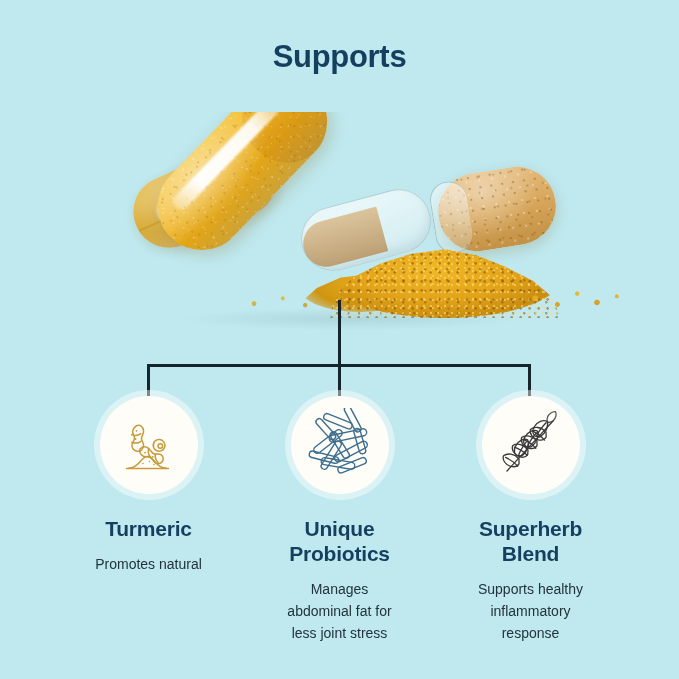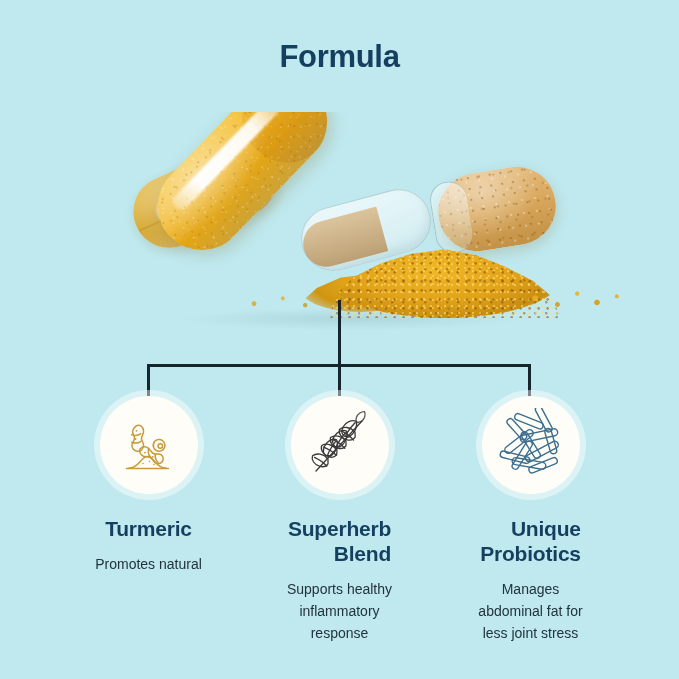--- a/index.html
+++ b/index.html
@@ -309,39 +309,39 @@
     box-shadow: 0 0 0 6px rgba(255,255,255,.45);
   }
   .badge svg { display: block; }
 
   .feature-title {
     margin-top: 22px;
     font-size: 21px;
     font-weight: 700;
     color: #153f5f;
     line-height: 25px;
-    text-align: right;
+    text-align: center;
     letter-spacing: -0.2px;
   }
   .feature-desc {
     margin-top: 12px;
     font-size: 14px;
     font-weight: 400;
     color: #22333c;
     line-height: 22px;
     text-align: center;
   }
 </style>
 </head>
 <body>
 
 <div class="infographic">
 
   <div class="title-block">
-    <div class="title-line">Formula</div>
+    <div class="title-line">Supports</div>
   </div>
 
   <div class="hero">
     <div class="hero-stage">
 
       <div class="soft-shadow"></div>
 
       <div class="capsule" id="cap-back">
         <div class="inner"></div>
         <div class="seam"></div>
@@ -408,71 +408,20 @@
             <circle cx="34.5" cy="50.5" r=".8" fill="#c79a3a" stroke="none"></circle>
             <circle cx="39" cy="53.5" r=".8" fill="#c79a3a" stroke="none"></circle>
           </svg>
         </span>
       </div>
       <div class="feature-title">
         <div>Turmeric</div>
       </div>
       <div class="feature-desc">
         <div>Promotes natural</div>
-      </div>
-    </div>
-
-    <div class="feature">
-      <div class="badge">
-        <span>
-          <svg width="72" height="72" viewBox="0 0 72 72" fill="none" stroke="#3a3a3a" stroke-width="1.3" stroke-linecap="round" stroke-linejoin="round">
-
-            <path d="M12 62 L58 12"></path>
-
-            <g>
-              <path d="M24 50c-4.5-5.5-11.5-6.2-15.5-3.2-1.4 3.8 1.8 9.2 7.4 10.6 4 1 7-.8 8.1-2.6z"></path>
-              <path d="M10.5 48.4c4 1.8 8.9 4.9 12.2 8.8"></path>
-            </g>
-            <g>
-              <path d="M27 47c5.6-4.6 7.8-11.8 5.6-16.2-3.8-1.8-9.8 1.2-12.2 6.6-1.7 3.9-.5 7.5 1.4 9.1z"></path>
-              <path d="M31.5 32.7c-3 4-6.4 9.2-8 13.8"></path>
-            </g>
-            <g>
-              <path d="M33 41c-4.2-5.8-11-7.2-15.2-4.5-1.7 3.7 1.1 9.3 6.6 11.2 3.9 1.3 7.1-.3 8.3-2z"></path>
-              <path d="M19.6 38.2c4.1 1.6 9.2 4.4 12.7 8.1"></path>
-            </g>
-            <g>
-              <path d="M36 38c5.8-4.3 8.4-11.4 6.4-15.9-3.7-2-9.9.7-12.6 6-1.9 3.8-.9 7.4 1.1 9.2z"></path>
-              <path d="M41.3 24c-3.2 3.8-6.9 8.8-8.7 13.3"></path>
-            </g>
-            <g>
-              <path d="M42 32c-4.6-5.5-11.5-6.4-15.5-3.4-1.4 3.8 1.8 9.2 7.4 10.7 4 1 7-.8 8.1-2.6z"></path>
-              <path d="M28.5 30.4c4 1.8 9 4.9 12.3 8.9"></path>
-            </g>
-            <g>
-              <path d="M45 28c6-4 8.9-11 7.1-15.6-3.6-2.2-10 .2-12.9 5.4-2.1 3.7-1.2 7.3.8 9.2z"></path>
-              <path d="M51 13.8c-3.3 3.6-7.3 8.4-9.3 12.8"></path>
-            </g>
-            <g>
-              <path d="M51 23c-4.8-5.3-11.7-5.8-15.6-2.6-1.2 3.9 2.2 9.1 7.8 10.4 4 .9 7-1 8-2.8z"></path>
-              <path d="M37.4 21.8c4 2 8.9 5.3 12.1 9.3"></path>
-            </g>
-
-            <path d="M58 12c3.4-3.4 3.7-7.4 2.4-9.4-2.9-.3-6.6 2.1-7.9 5.6-.9 2.5-.1 4.5 1.1 5.4z" opacity=".85"></path>
-          </svg>
-        </span>
-      </div>
-      <div class="feature-title">
-        <div>Superherb</div>
-        <div>Blend</div>
-      </div>
-      <div class="feature-desc">
-        <div>Supports healthy</div>
-        <div>inflammatory</div>
-        <div>response</div>
       </div>
     </div>
 
     <div class="feature">
       <div class="badge">
         <span>
           <svg width="74" height="74" viewBox="0 0 74 74" fill="none" stroke="#3d6e8e" stroke-width="1.4" stroke-linecap="round">
             <g stroke-linejoin="round">
               <rect x="8" y="30" width="34" height="7" rx="3.5" transform="rotate(-38 25 33.5)"></rect>
               <rect x="20" y="10" width="30" height="6.5" rx="3.2" transform="rotate(22 35 13)"></rect>
@@ -494,15 +443,66 @@
         <div>Unique</div>
         <div>Probiotics</div>
       </div>
       <div class="feature-desc">
         <div>Manages</div>
         <div>abdominal fat for</div>
         <div>less joint stress</div>
       </div>
     </div>
 
+    <div class="feature">
+      <div class="badge">
+        <span>
+          <svg width="72" height="72" viewBox="0 0 72 72" fill="none" stroke="#3a3a3a" stroke-width="1.3" stroke-linecap="round" stroke-linejoin="round">
+
+            <path d="M12 62 L58 12"></path>
+
+            <g>
+              <path d="M24 50c-4.5-5.5-11.5-6.2-15.5-3.2-1.4 3.8 1.8 9.2 7.4 10.6 4 1 7-.8 8.1-2.6z"></path>
+              <path d="M10.5 48.4c4 1.8 8.9 4.9 12.2 8.8"></path>
+            </g>
+            <g>
+              <path d="M27 47c5.6-4.6 7.8-11.8 5.6-16.2-3.8-1.8-9.8 1.2-12.2 6.6-1.7 3.9-.5 7.5 1.4 9.1z"></path>
+              <path d="M31.5 32.7c-3 4-6.4 9.2-8 13.8"></path>
+            </g>
+            <g>
+              <path d="M33 41c-4.2-5.8-11-7.2-15.2-4.5-1.7 3.7 1.1 9.3 6.6 11.2 3.9 1.3 7.1-.3 8.3-2z"></path>
+              <path d="M19.6 38.2c4.1 1.6 9.2 4.4 12.7 8.1"></path>
+            </g>
+            <g>
+              <path d="M36 38c5.8-4.3 8.4-11.4 6.4-15.9-3.7-2-9.9.7-12.6 6-1.9 3.8-.9 7.4 1.1 9.2z"></path>
+              <path d="M41.3 24c-3.2 3.8-6.9 8.8-8.7 13.3"></path>
+            </g>
+            <g>
+              <path d="M42 32c-4.6-5.5-11.5-6.4-15.5-3.4-1.4 3.8 1.8 9.2 7.4 10.7 4 1 7-.8 8.1-2.6z"></path>
+              <path d="M28.5 30.4c4 1.8 9 4.9 12.3 8.9"></path>
+            </g>
+            <g>
+              <path d="M45 28c6-4 8.9-11 7.1-15.6-3.6-2.2-10 .2-12.9 5.4-2.1 3.7-1.2 7.3.8 9.2z"></path>
+              <path d="M51 13.8c-3.3 3.6-7.3 8.4-9.3 12.8"></path>
+            </g>
+            <g>
+              <path d="M51 23c-4.8-5.3-11.7-5.8-15.6-2.6-1.2 3.9 2.2 9.1 7.8 10.4 4 .9 7-1 8-2.8z"></path>
+              <path d="M37.4 21.8c4 2 8.9 5.3 12.1 9.3"></path>
+            </g>
+
+            <path d="M58 12c3.4-3.4 3.7-7.4 2.4-9.4-2.9-.3-6.6 2.1-7.9 5.6-.9 2.5-.1 4.5 1.1 5.4z" opacity=".85"></path>
+          </svg>
+        </span>
+      </div>
+      <div class="feature-title">
+        <div>Superherb</div>
+        <div>Blend</div>
+      </div>
+      <div class="feature-desc">
+        <div>Supports healthy</div>
+        <div>inflammatory</div>
+        <div>response</div>
+      </div>
+    </div>
+
   </div>
 
 </div>
 
 </body></html>

